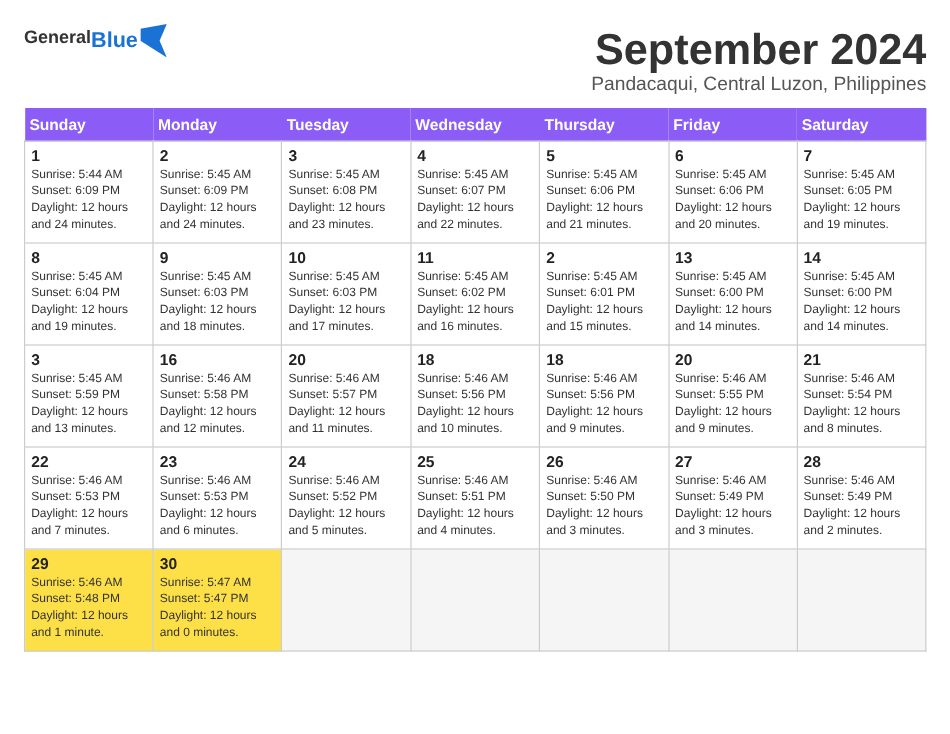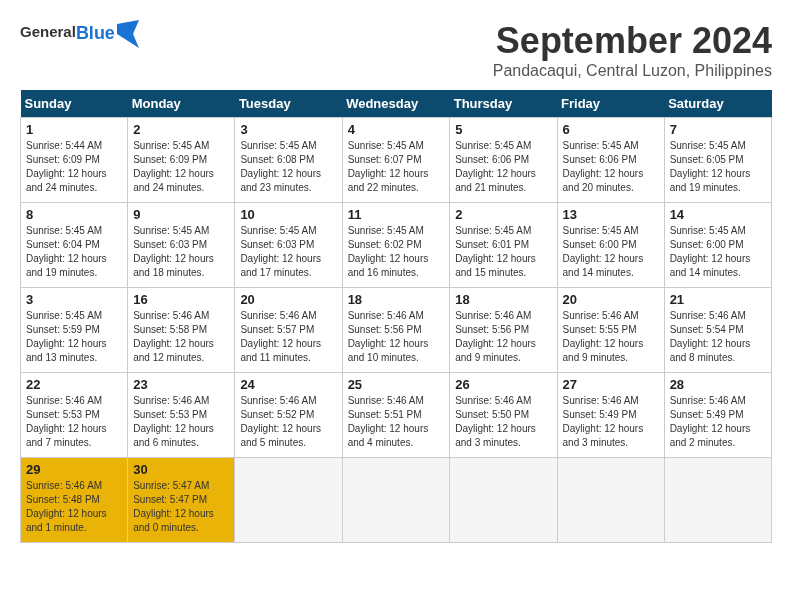--- a/index.html
+++ b/index.html
@@ -32,37 +32,37 @@
     .location-title {
       font-size: 16px;
       color: #555;
     }
     .calendar-table {
       width: 100%;
       border-collapse: collapse;
       font-size: 11px;
     }
     .calendar-table th {
-      background-color: #0c4a6e;
+      background-color: #8b5cf6;
       color: white;
       padding: 6px 4px;
       text-align: left;
       font-size: 13px;
       font-weight: bold;
     }
     .calendar-table td {
       border: 1px solid #ccc;
       vertical-align: top;
       padding: 4px 5px;
       height: 85px;
       width: 108px;
       background: #fff;
     }
     .calendar-table tr:last-child td {
-      background: #eab308;
+      background: #fde047;
     }
     .day-num {
       font-size: 13px;
       font-weight: bold;
       color: #222;
       display: block;
       margin-bottom: 2px;
     }
     .day-info {
       color: #333;

